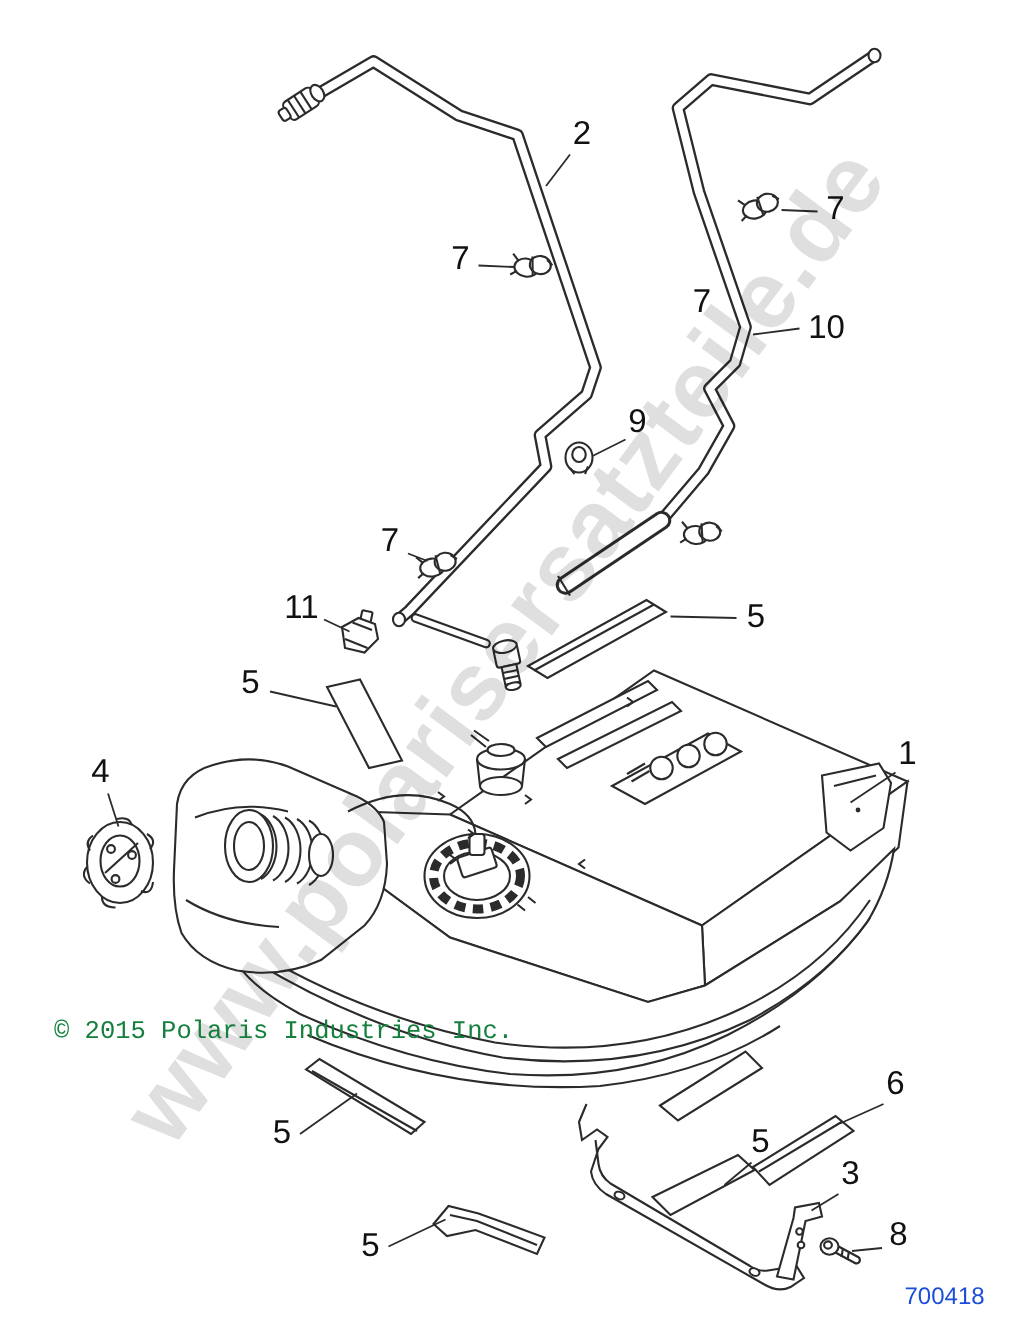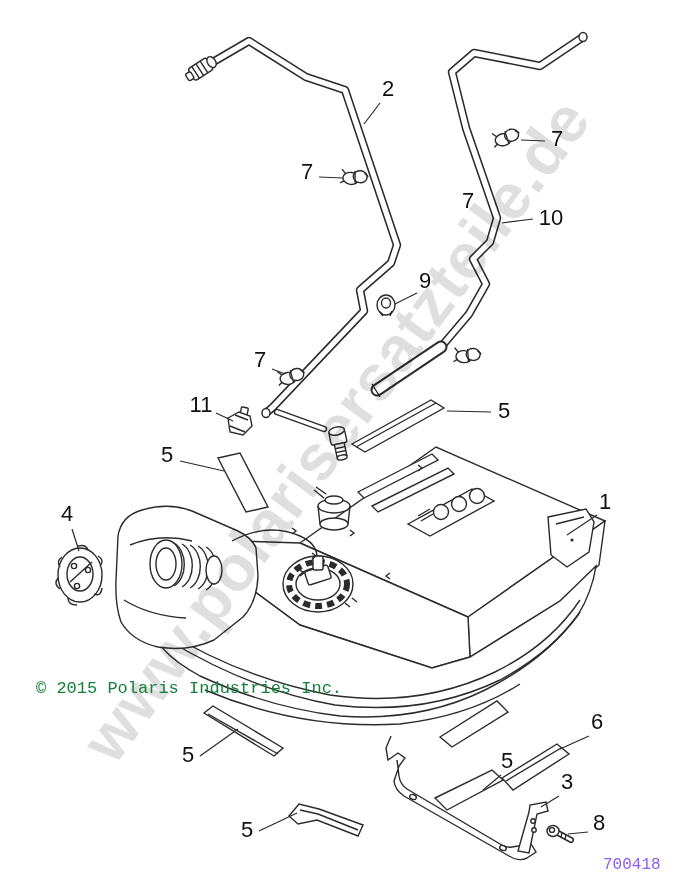--- a/index.html
+++ b/index.html
@@ -4,21 +4,21 @@
 <style>
   html,body{margin:0;padding:0;background:#fff;}
   .stage{position:relative;width:676px;height:887px;background:#ffffff;overflow:hidden;
          font-family:"Liberation Sans",sans-serif;}
   .stage svg{position:absolute;left:0;top:0;}
   .watermark{position:absolute;left:336px;top:430px;
     transform:translate(-50%,-50%) rotate(-53.5deg);
     font-weight:bold;font-size:64px;letter-spacing:1px;white-space:nowrap;
     color:#cccccc;opacity:.62;mix-blend-mode:multiply;pointer-events:none;}
   .copyright{position:absolute;left:36px;top:679px;font-size:17px;color:#15803d;font-family:Liberation Mono, monospace;}
-  .partnum{position:absolute;left:603px;top:856px;font-size:16px;color:#8b5cf6;font-family:Liberation Mono, monospace;}
+  .partnum{position:absolute;left:603px;top:856px;font-size:16px;color:#1d4ed8;}
   .ln{stroke:#2b2b2b;stroke-width:1.4;fill:none;}
   .wh{stroke:#2b2b2b;stroke-width:1.4;fill:#ffffff;}
 </style>
 </head>
 <body>
 
 <div class="stage">
 
 <svg width="676" height="887" viewBox="0 0 676 887">
   <defs>

